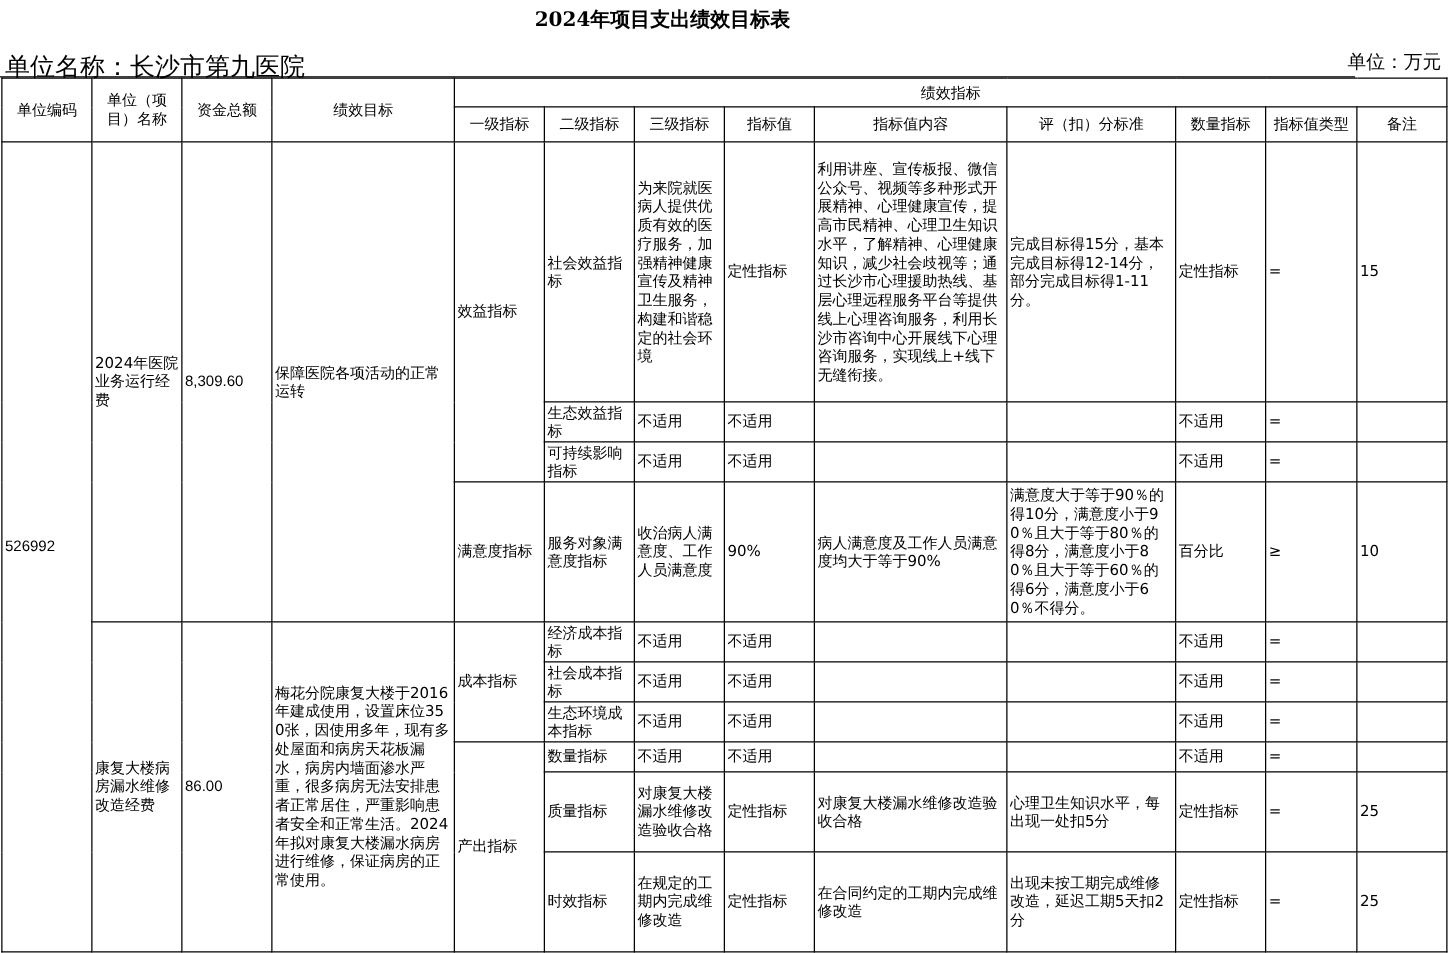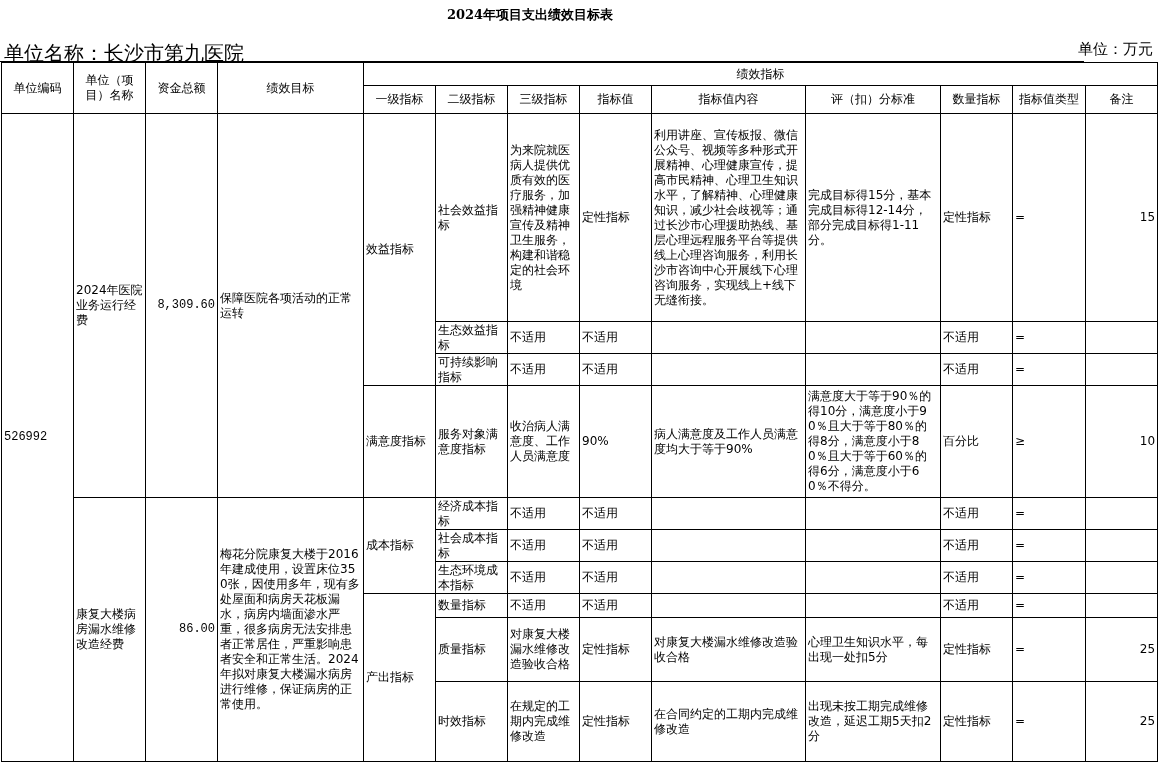--- a/index.html
+++ b/index.html
@@ -1,28 +1,28 @@
 <!DOCTYPE html>
 <html><head>
 <meta charset="utf-8">
 <style>
   html, body { margin: 0; padding: 0; background: #ffffff; }
   body { width: 1159px; height: 762px; position: relative; overflow: hidden;
          font-family: "DejaVu Sans", "Liberation Sans", sans-serif; color: #000; }
   .title { position: absolute; left: 0; top: 6px; width: 1060px; text-align: center;
-           font-family: "DejaVu Serif", "Liberation Serif", serif; font-weight: bold; font-size: 13px; }
+           font-family: "DejaVu Serif", "Liberation Serif", serif; font-weight: bold; font-size: 16px; }
   .unit-name { position: absolute; left: 4px; top: 40px; font-size: 20px; }
   .unit-money { position: absolute; right: 6px; top: 40px; font-size: 15px; margin-left: 36px; }
   .underline-left { position: absolute; left: 0; top: 61px; width: 1084px; height: 0; border-top: 1px solid #000; }
   table { position: absolute; left: 1px; top: 62px; border-collapse: collapse; table-layout: fixed; width: 1156px; }
   td { border: 1px solid #000; font-size: 12px; line-height: 15px; padding: 0 2px; vertical-align: middle;
        word-break: break-all; overflow: hidden; }
   .hdr td { text-align: center; }
-  .r { text-align: right; }
-  .mono { font-family: Liberation Mono, monospace; font-size: 12px; }
+  .r { }
+  .mono { font-family: Liberation Sans, sans-serif; font-size: 12px; }
 </style>
 </head>
 <body>
 
 <div class="title">2024年项目支出绩效目标表</div>
 <div class="unit-name">单位名称：长沙市第九医院</div>
 <div class="unit-money">单位：万元</div>
 <div class="underline-left"></div>
 
 <table>

